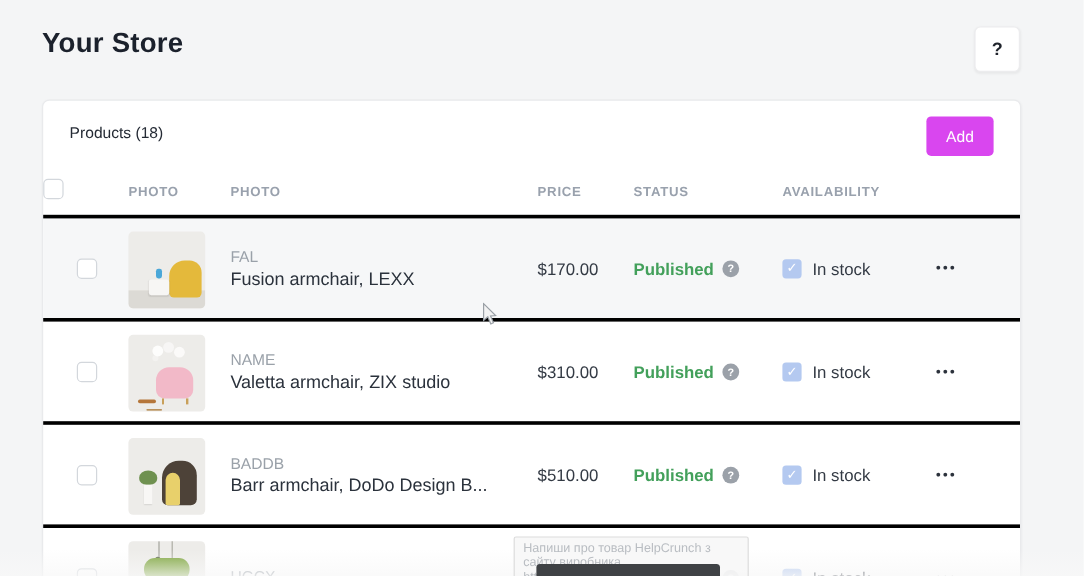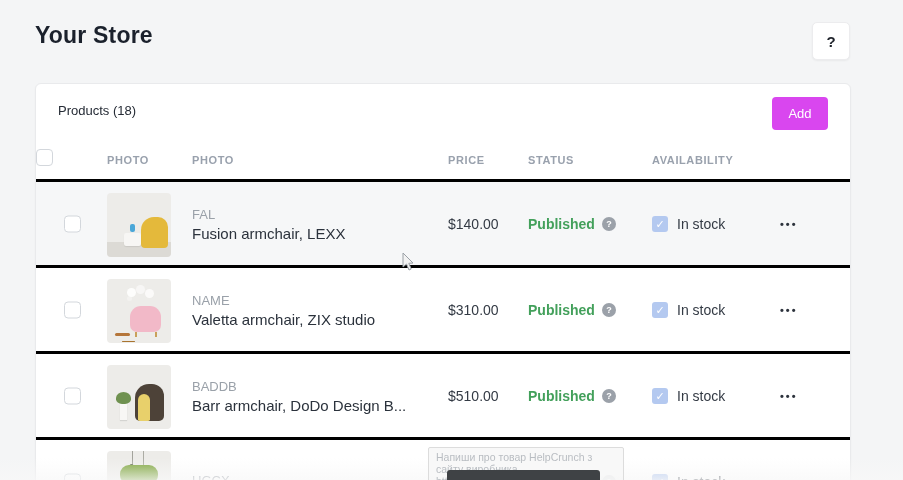--- a/index.html
+++ b/index.html
@@ -163,21 +163,21 @@
     <div class="photo col-photo">
       <i class="p pa"></i>
           <i class="p pb"></i>
           <i class="p pc"></i>
           <i class="p pd"></i>
     </div>
     <div class="namecell col-name">
       <div class="sku">FAL</div>
       <div class="pname">Fusion armchair, LEXX</div>
     </div>
-    <div class="price col-price">$140.00</div>
+    <div class="price col-price">$170.00</div>
     <div class="status col-status">
       <span class="pub">Published</span>
       <span class="qbadge">?</span>
     </div>
     <div class="avail col-avail">
       <span class="instock-cb">✓</span>
       <span class="avail-label">In stock</span>
     </div>
     <div class="menu col-menu">•••</div>
   </div>

